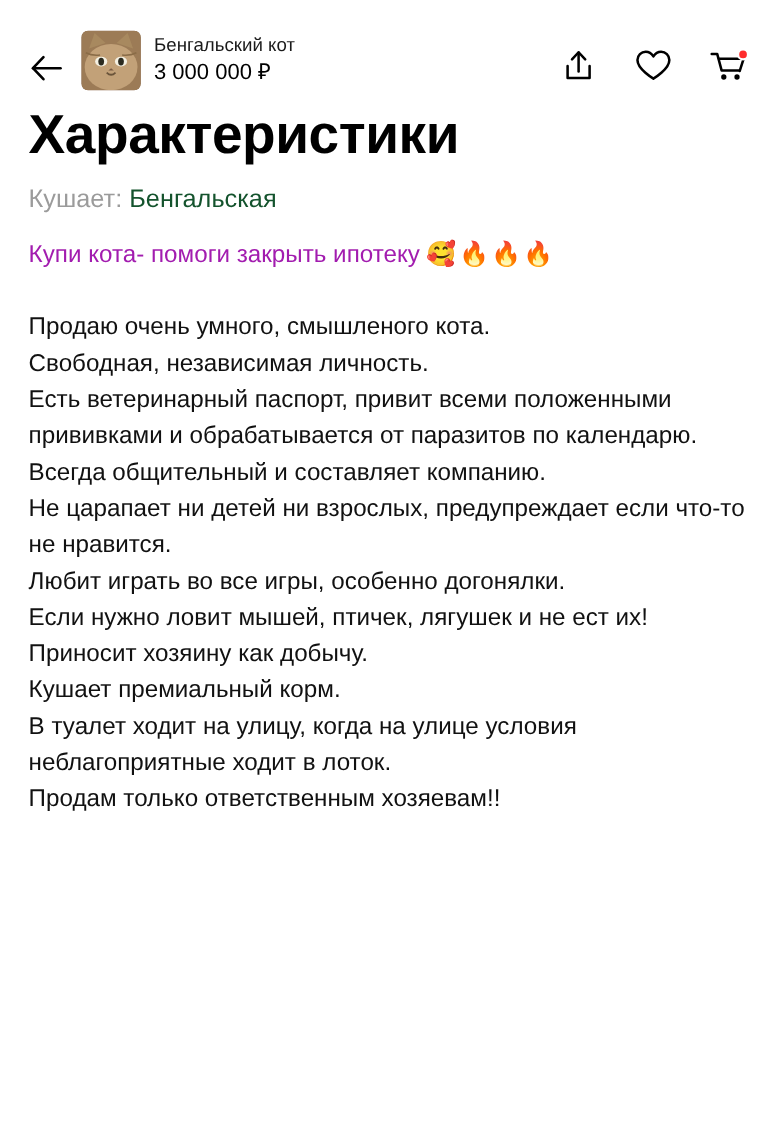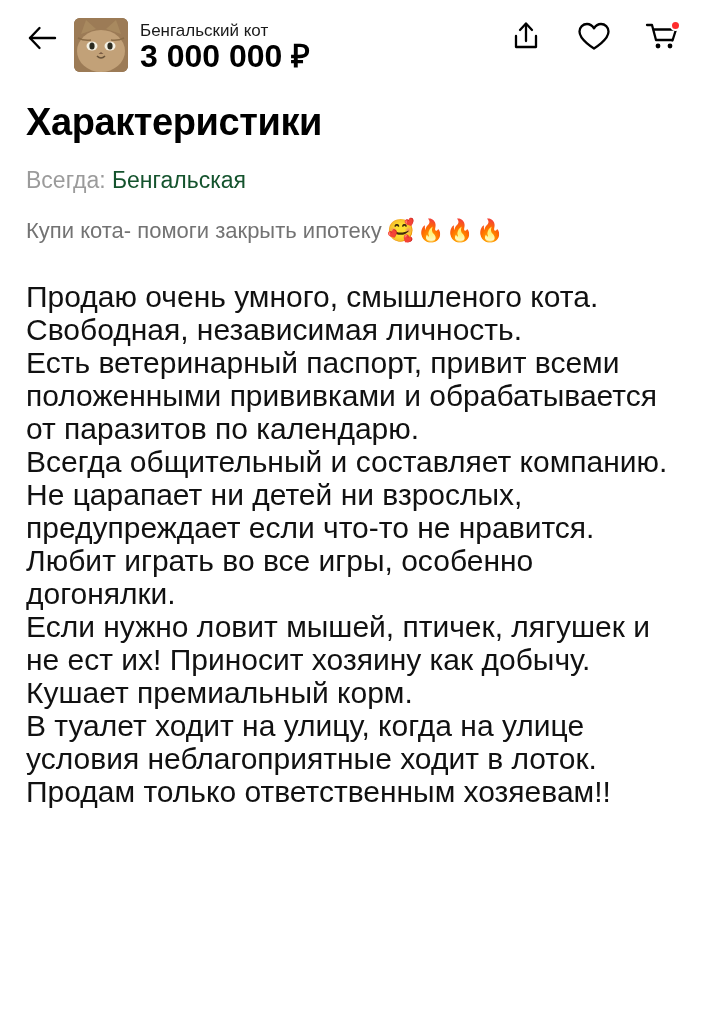--- a/index.html
+++ b/index.html
@@ -15,21 +15,21 @@
   .screen {
     width: 708px;
     height: 1024px;
     position: relative;
     background: #fff;
   }
 
   
   .header {
     display: flex;
-    align-items: flex-start;
+    align-items: flex-end;
     padding: 18px 22px 10px 22px;
     height: 92px;
   }
   .back-btn {
     width: 40px;
     height: 40px;
     flex: 0 0 40px;
     display: flex;
     align-items: center;
     justify-content: center;
@@ -64,23 +64,23 @@
   }
   .mini-title {
     font-size: 17px;
     line-height: 20px;
     color: #1a1a1a;
     white-space: nowrap;
     overflow: hidden;
     text-overflow: ellipsis;
   }
   .mini-price {
-    font-size: 32px;
+    font-size: 20px;
     line-height: 28px;
-    font-weight: bold;
+    font-weight: normal;
     color: #000;
     margin-top: 1px;
     white-space: nowrap;
   }
 
   .header-actions {
     display: flex;
     align-items: center;
     gap: 28px;
     margin-left: 12px;
@@ -105,21 +105,21 @@
     border-radius: 50%;
     background: #ff2d2d;
     border: 2px solid #fff;
   }
 
   
   .content {
     padding: 0 26px;
   }
   h2.section-title {
-    font-size: 38px;
+    font-size: 50px;
     line-height: 44px;
     font-weight: bold;
     letter-spacing: -0.4px;
     margin: 8px 0 22px 0;
     color: #000;
   }
   h2.section-title.desc {
     margin-top: 44px;
     margin-bottom: 26px;
   }
@@ -129,27 +129,27 @@
     line-height: 28px;
     margin-bottom: 22px;
     color: #000;
   }
   .spec-label { color: #9b9b9b; }
   .spec-value { color: #14532d; }
 
   .desc-lead {
     font-size: 22px;
     line-height: 30px;
-    color: #737373;
+    color: #a21caf;
     margin-bottom: 34px;
   }
   .emoji { font-size: 22px; letter-spacing: 2px; }
 
   .desc-body {
-    font-size: 30px;
+    font-size: 22px;
     line-height: 33px;
     color: #111;
     white-space: pre-wrap;
   }
 </style>
 </head>
 <body>
 
 <div class="screen">
 
@@ -219,21 +219,21 @@
       </div>
 
     </div>
   </div>
 
   <div class="content">
 
     <h2 class="section-title">Характеристики</h2>
 
     <div class="spec-row">
-      <span class="spec-label">Всегда:</span>
+      <span class="spec-label">Кушает:</span>
       <span class="spec-value">Бенгальская</span>
     </div>
 
 
     <div class="desc-lead">
       <span>Купи кота- помоги закрыть ипотеку</span>
       <span class="emoji">🥰🔥🔥🔥</span>
     </div>
 
     <div class="desc-body">Продаю очень умного, смышленого кота.

